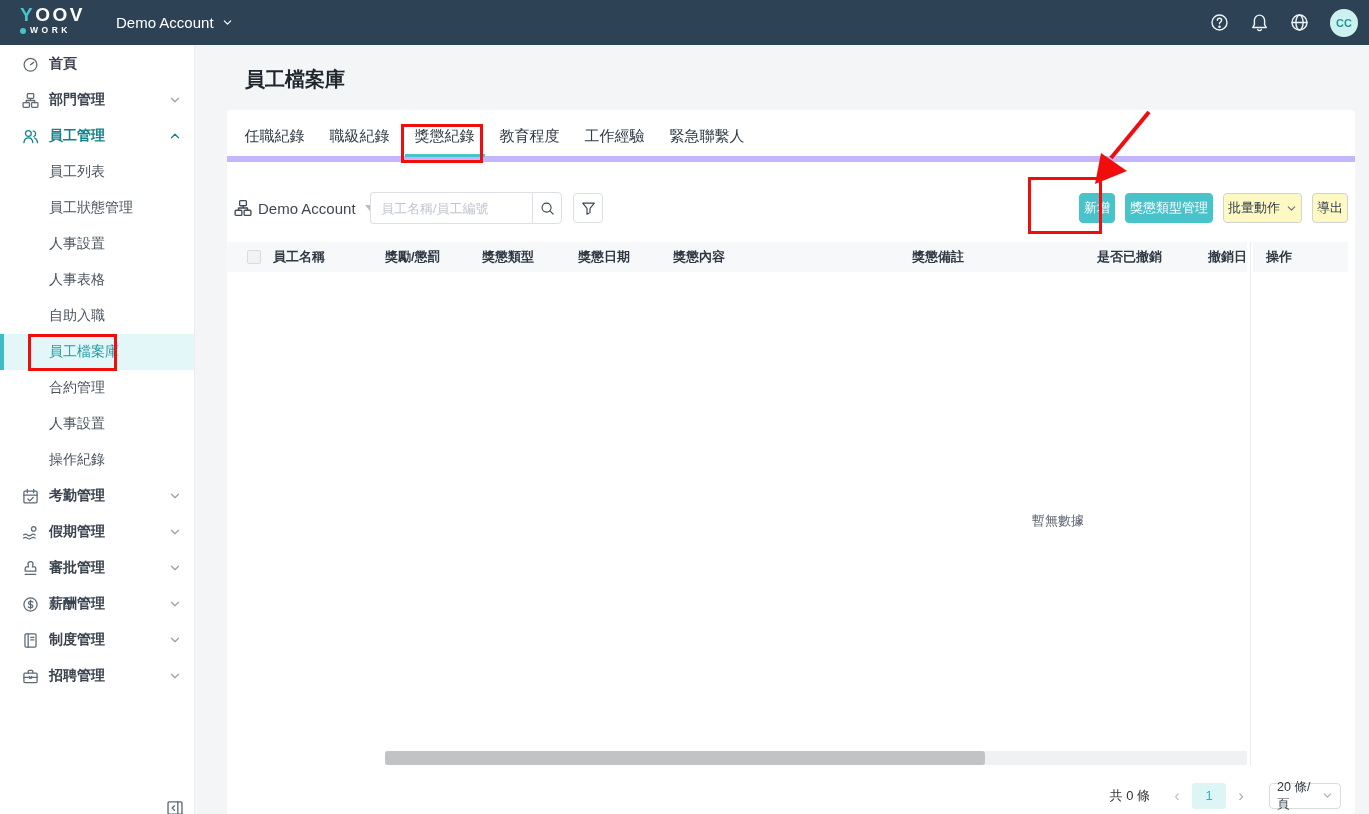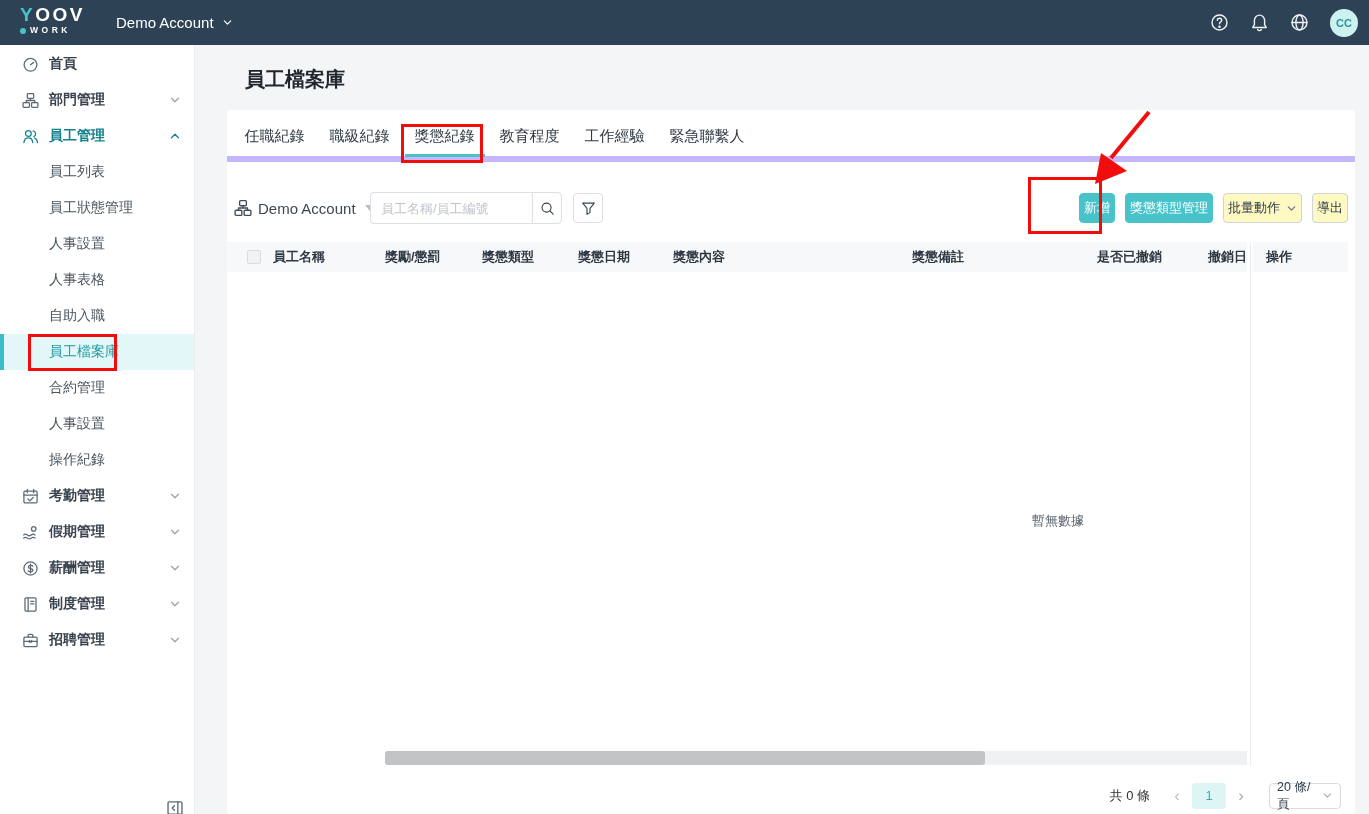--- a/index.html
+++ b/index.html
@@ -213,20 +213,30 @@
             <path d="M1.5 10.3c1.2-1 2.4-1 3.6 0s2.4 1 3.6 0 2.4-1 3.6 0"></path>
             <path d="M1.5 13.3c1.2-1 2.4-1 3.6 0s2.4 1 3.6 0 2.4-1 3.6 0"></path>
           </svg>
           <span class="sb-label">假期管理</span>
           <svg class="chev " viewBox="0 0 12 12" fill="none" stroke="currentColor" stroke-width="1.3" stroke-linecap="round" stroke-linejoin="round">
             <polyline points="2.5,4.2 6,7.8 9.5,4.2"></polyline>
           </svg>
         </div>
         <div class="sb-item">
           <svg class="icn" viewBox="0 0 16 16" fill="none" stroke="currentColor" stroke-width="1.2" stroke-linecap="round" stroke-linejoin="round">
+            <path d="M9.8 6.5l.6-2.6a2.4 2.4 0 1 0-4.8 0l.6 2.6H4.5A1.5 1.5 0 0 0 3 8v2.5h10V8a1.5 1.5 0 0 0-1.5-1.5z"></path>
+            <path d="M3 13.5h10"></path>
+          </svg>
+          <span class="sb-label">審批管理</span>
+          <svg class="chev " viewBox="0 0 12 12" fill="none" stroke="currentColor" stroke-width="1.3" stroke-linecap="round" stroke-linejoin="round">
+            <polyline points="2.5,4.2 6,7.8 9.5,4.2"></polyline>
+          </svg>
+        </div>
+        <div class="sb-item">
+          <svg class="icn" viewBox="0 0 16 16" fill="none" stroke="currentColor" stroke-width="1.2" stroke-linecap="round" stroke-linejoin="round">
             <circle cx="8" cy="8" r="6.2"></circle>
             <path d="M10.2 5.8c-.6-.9-4.2-1.3-4.2.8 0 2.2 4.3.9 4.3 3 0 1.9-3.7 1.7-4.5.6"></path>
             <path d="M8 3.8v8.4"></path>
           </svg>
           <span class="sb-label">薪酬管理</span>
           <svg class="chev " viewBox="0 0 12 12" fill="none" stroke="currentColor" stroke-width="1.3" stroke-linecap="round" stroke-linejoin="round">
             <polyline points="2.5,4.2 6,7.8 9.5,4.2"></polyline>
           </svg>
         </div>
         <div class="sb-item">

